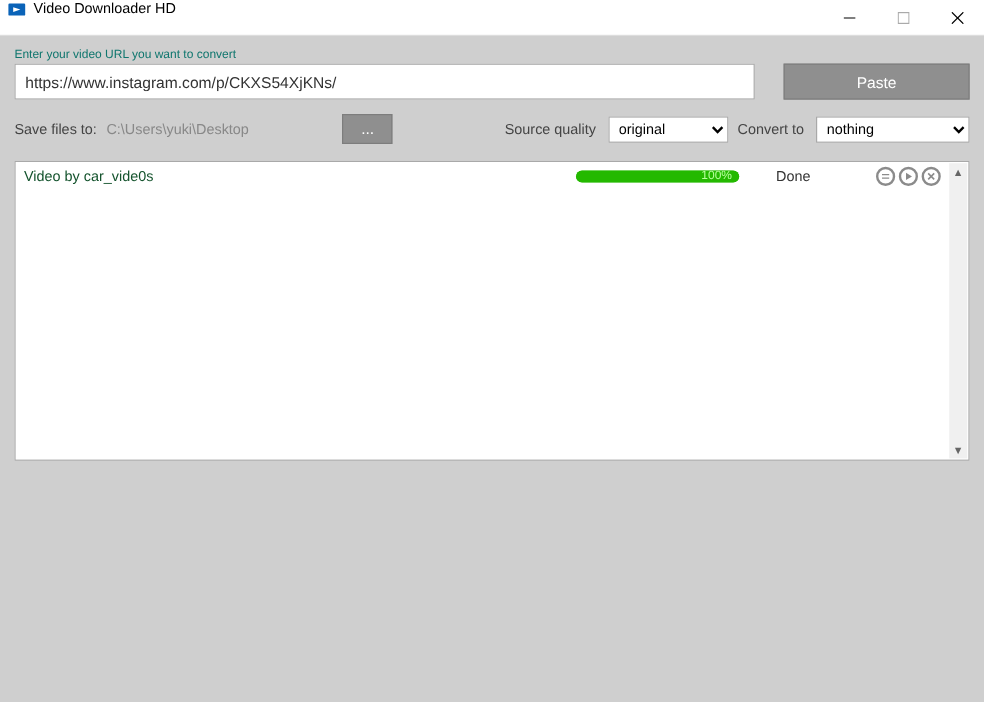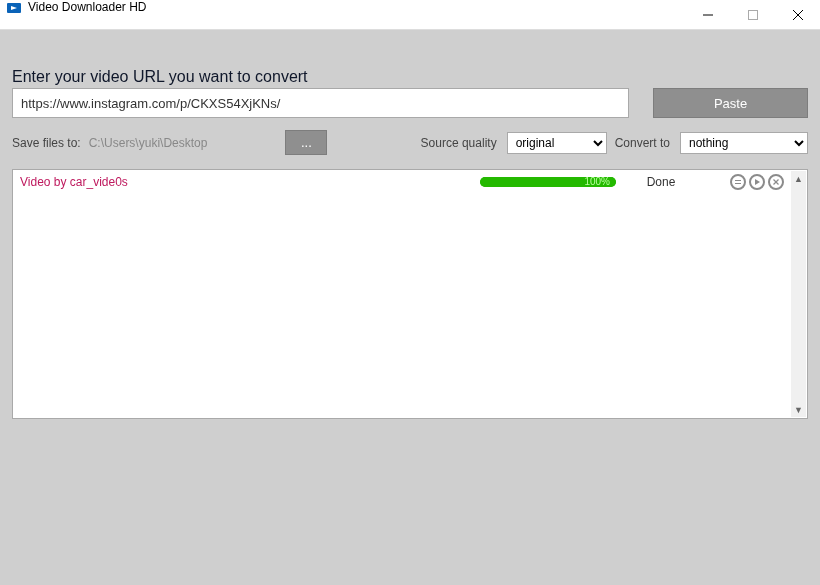--- a/index.html
+++ b/index.html
@@ -4,41 +4,41 @@
   <style>
     * { box-sizing: border-box; margin: 0; padding: 0; font-family: "Segoe UI", Tahoma, sans-serif; }
     body { width: 820px; height: 585px; background: #fff; overflow: hidden; }
     .titlebar { height: 30px; background: #fff; border-bottom: 1px solid #ddd; display: flex; align-items: flex-start; padding-left: 6px; }
     .titlebar .icon { width: 16px; height: 16px; margin-right: 6px; display: inline-flex; align-items: center; justify-content: center; }
     .titlebar .title { font-size: 12px; color: #000; flex: 1; }
     .titlebar .win-buttons { display: flex; height: 100%; }
     .titlebar .win-btn { width: 45px; display: flex; align-items: center; justify-content: center; font-size: 14px; color: #000; }
     .titlebar .win-btn.max { color: #999; }
     .content { height: calc(585px - 30px); background: #cfcfcf; padding: 10px 12px 12px 12px; position: relative; }
-    .field-label { font-size: 16px; color: #0f172a; margin-bottom: 2px; margin-top: 28px; }
+    .field-label { font-size: 10px; color: #0f766e; margin-bottom: 2px; }
     .url-row { display: flex; gap: 24px; margin-bottom: 12px; }
     .url-input { flex: 1; height: 30px; border: 1px solid #a9a9a9; background: #fff; padding: 0 8px; font-size: 13px; color: #333; }
     .paste-btn { width: 155px; height: 30px; background: #8f8f8f; color: #fff; border: 1px solid #7d7d7d; font-size: 13px; display: flex; align-items: center; justify-content: center; }
     .options-row { display: flex; align-items: center; gap: 8px; margin-bottom: 14px; }
     .save-label { font-size: 12px; color: #444; }
     .save-path { font-size: 12px; color: #888; flex: 0 0 auto; margin-right: 70px; }
     .browse-btn { width: 42px; height: 25px; background: #8f8f8f; color: #fff; border: 1px solid #7d7d7d; font-size: 13px; display: flex; align-items: center; justify-content: center; }
     .spacer { flex: 1; }
     .opt-label { font-size: 12px; color: #444; margin-right: 2px; }
     select { height: 22px; border: 1px solid #a9a9a9; background: #fff; font-size: 12px; padding: 0 4px; }
     .quality-select { width: 100px; }
     .convert-select { width: 128px; }
     .start-row { display: flex; justify-content: flex-end; margin-bottom: 18px; }
     .start-btn { width: 128px; height: 28px; background: #26a10f; color: #fff; border: 1px solid #1f7e0b; font-size: 13px; display: flex; align-items: center; justify-content: center; }
     .list-box { height: 250px; background: #fff; border: 1px solid #a9a9a9; position: relative; }
     .list-inner { position: absolute; inset: 1px 17px 1px 1px; }
     .scroll-track { position: absolute; right: 1px; top: 1px; width: 15px; height: calc(100% - 2px); background: #f0f0f0; }
     .scroll-arrow { width: 100%; height: 15px; display: flex; align-items: center; justify-content: center; font-size: 9px; color: #666; }
     .item-row { display: flex; align-items: center; height: 22px; padding: 0 6px; font-size: 12px; }
-    .item-title { width: 460px; color: #be185d; }
+    .item-title { width: 460px; color: #14532d; }
     .progress-bar { width: 136px; height: 10px; border-radius: 5px; background: #24b900; position: relative; margin-right: 10px; overflow: hidden; }
     .progress-fill { height: 100%; background: #24b900; border-radius: 5px; }
     .progress-text { position: absolute; right: 6px; top: -1px; font-size: 10px; color: #b7ff9c; }
     .item-status { width: 70px; text-align: center; color: #333; }
     .item-actions { display: flex; gap: 3px; margin-left: auto; }
     .act-btn { width: 16px; height: 16px; border: 2px solid #8b8b8b; border-radius: 50%; display: flex; align-items: center; justify-content: center; font-size: 9px; color: #8b8b8b; }
   </style>
 </head>
 <body>
 

